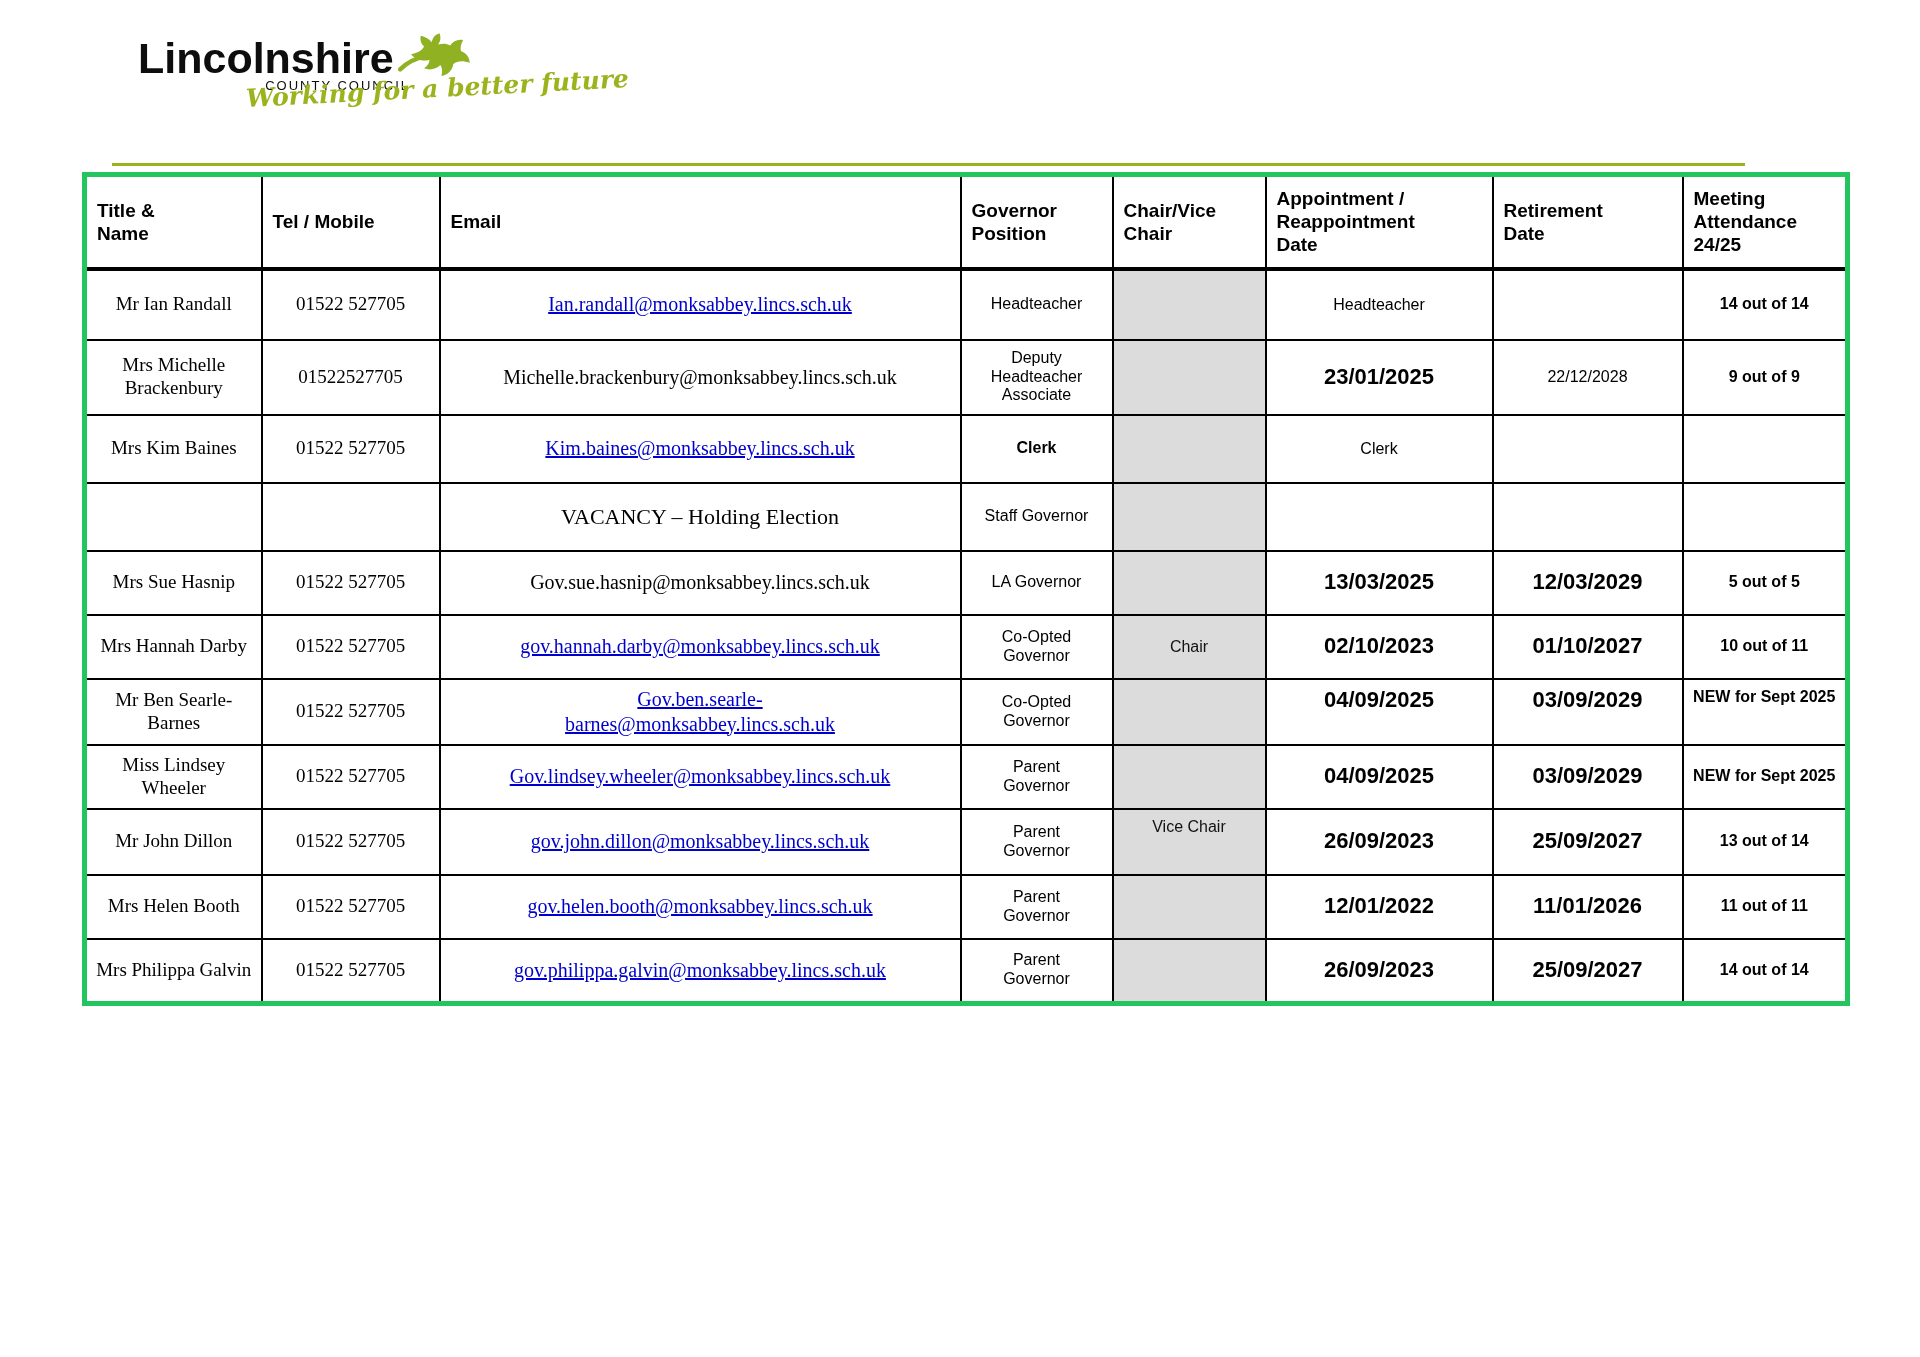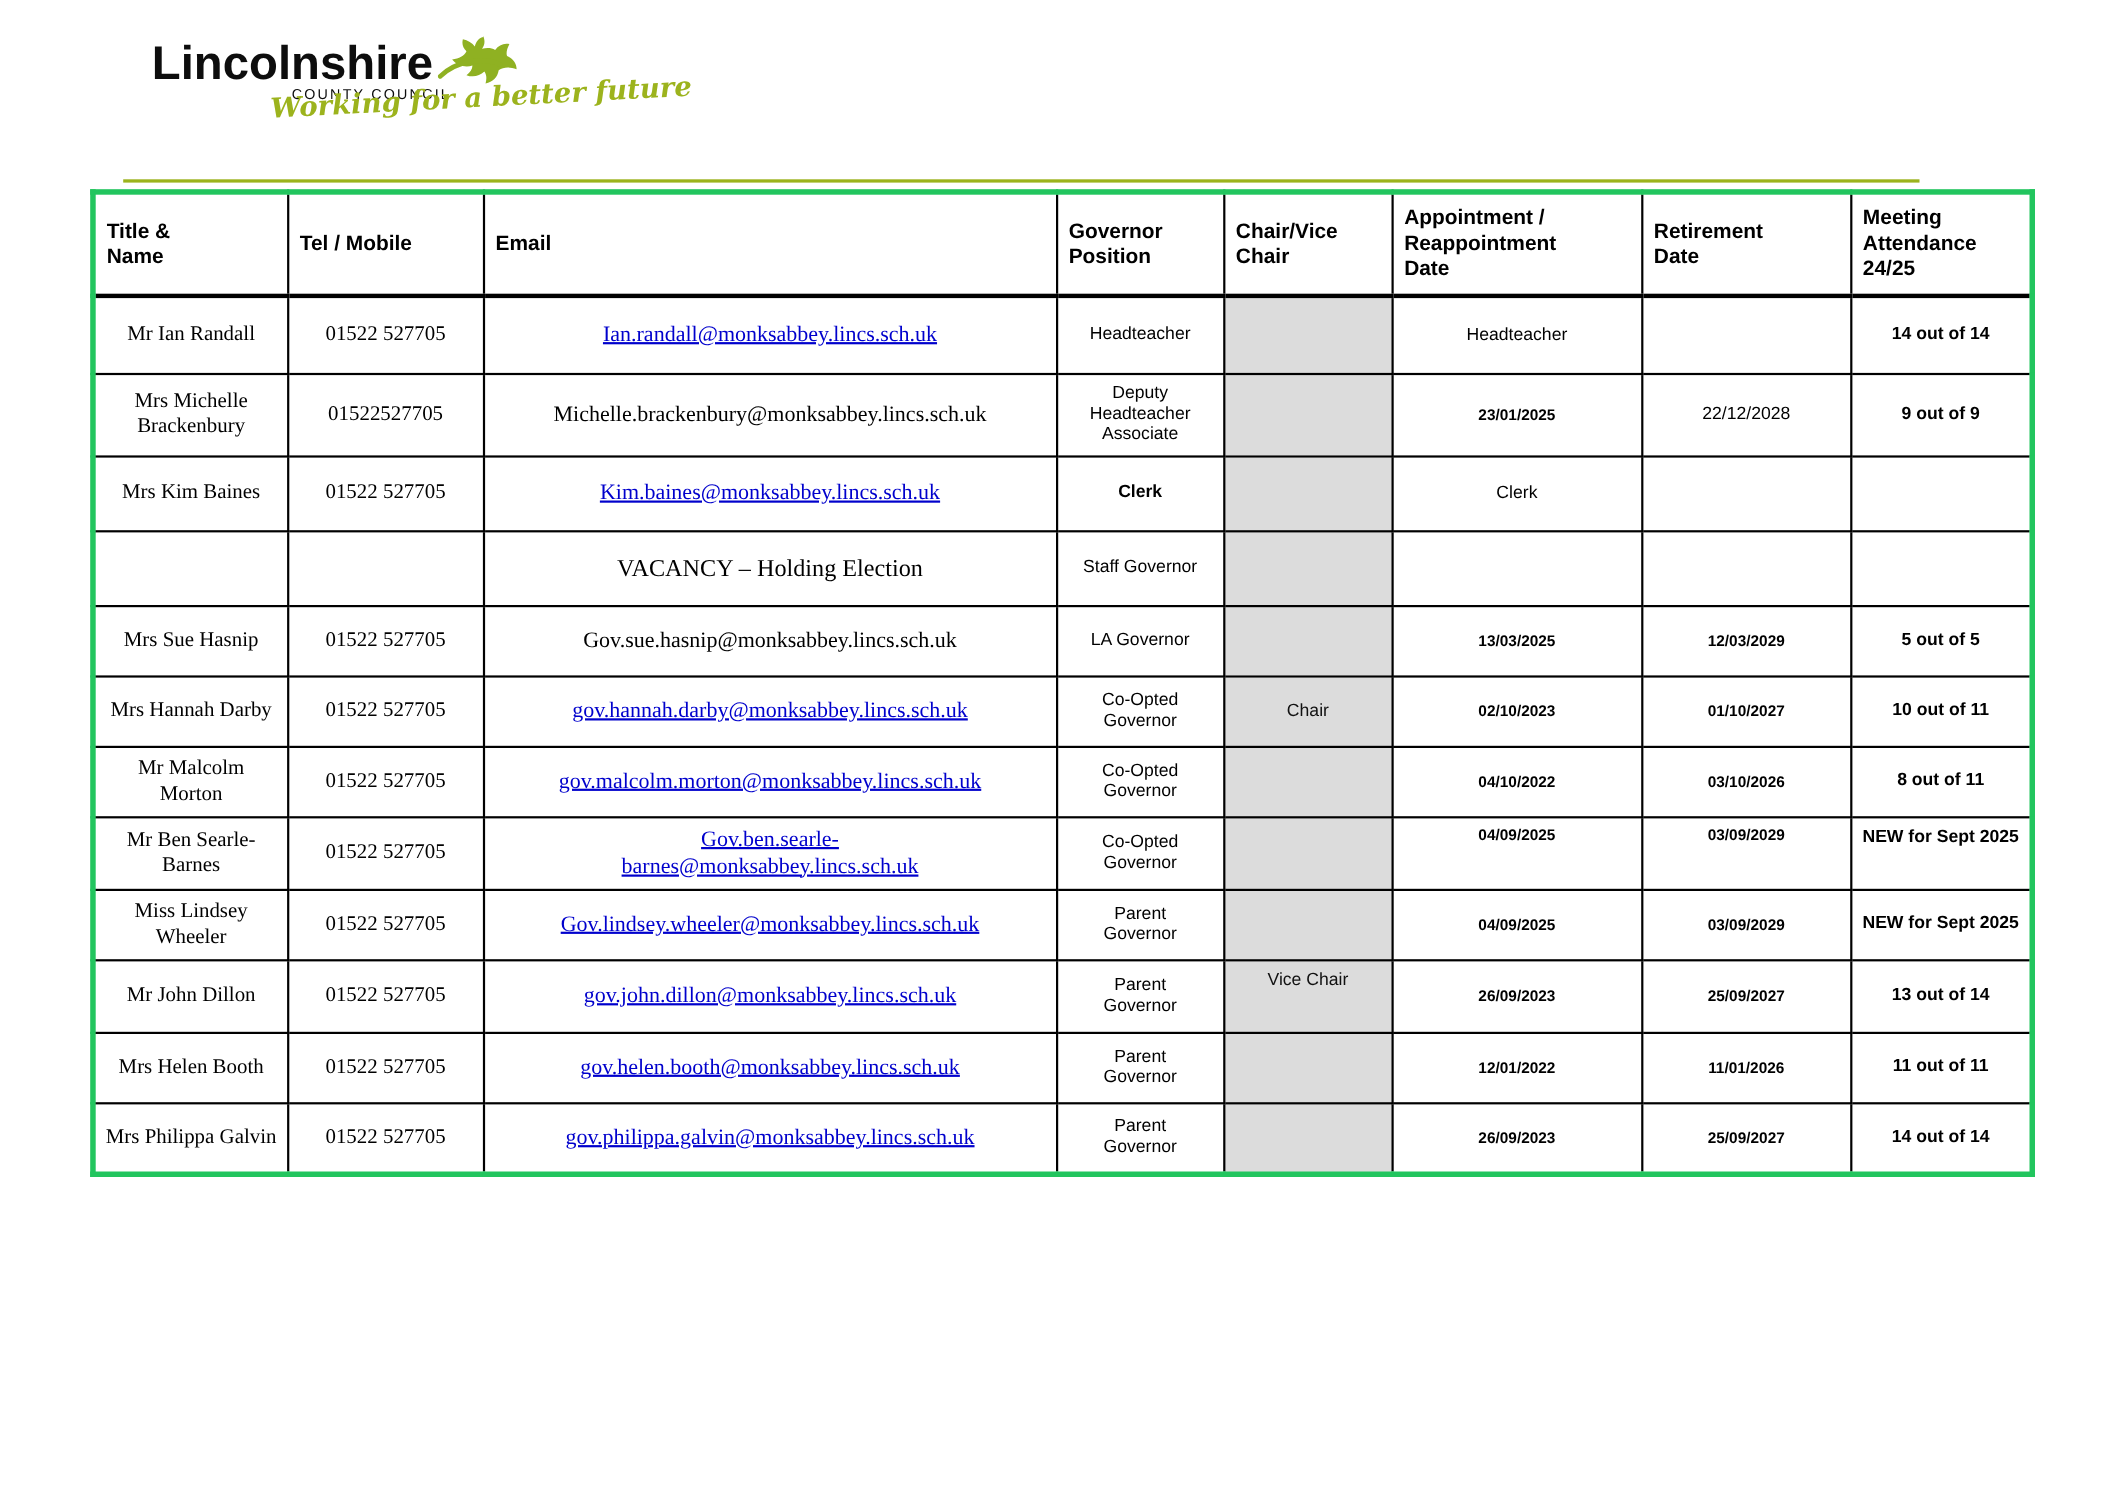--- a/index.html
+++ b/index.html
@@ -40,21 +40,21 @@
     border-bottom:4px solid #000;
   }
   .gov td{text-align:center;vertical-align:middle;padding:2px 8px;line-height:1.2;}
   .cell.name,.cell.tel{font-family:"Liberation Serif",serif;font-size:19px;}
   .cell.email{font-family:"Liberation Serif",serif;font-size:20px;white-space:pre-line;line-height:1.25;}
   .email-link{color:var(--link-blue);text-decoration:underline;}
   .cell.email.vacancy{font-size:22px;}
   .cell.pos{font-size:16px;line-height:1.18;padding:2px 16px;}
   .cell.pos.bold{font-weight:bold;}
   .cell.chair{background:var(--chair-cell-grey);font-size:16px;color:#111;}
-  .cell.date{font-size:14px;font-weight:bold;}
+  .cell.date{font-size:22px;font-weight:bold;}
   .cell.date.plain{font-size:16px;font-weight:normal;}
   .cell.att{font-size:16px;font-weight:bold;line-height:1.3;}
   .cell.top{vertical-align:top;padding-top:7px;}
 </style>
 </head>
 <body>
 
 <div class="page">
 
   <div class="logo-title">Lincolnshire</div>
@@ -152,30 +152,20 @@
         <tr style="height: 64px;">
           <td class="cell name">Mrs Hannah Darby</td>
           <td class="cell tel">01522 527705</td>
           <td class="cell email"><a class="email-link" href="#">gov.hannah.darby@monksabbey.lincs.sch.uk</a></td>
           <td class="cell pos">Co-Opted Governor</td>
           <td class="cell chair">Chair</td>
           <td class="cell date">02/10/2023</td>
           <td class="cell date">01/10/2027</td>
           <td class="cell att">10 out of 11</td>
         </tr>
-        <tr style="height: 64px;">
-          <td class="cell name">Mr Malcolm Morton</td>
-          <td class="cell tel">01522 527705</td>
-          <td class="cell email"><a class="email-link" href="#">gov.malcolm.morton@monksabbey.lincs.sch.uk</a></td>
-          <td class="cell pos">Co-Opted Governor</td>
-          <td class="cell chair"></td>
-          <td class="cell date">04/10/2022</td>
-          <td class="cell date">03/10/2026</td>
-          <td class="cell att">8 out of 11</td>
-        </tr>
         <tr style="height: 66px;">
           <td class="cell name">Mr Ben Searle-Barnes</td>
           <td class="cell tel">01522 527705</td>
           <td class="cell email"><a class="email-link" href="#">Gov.ben.searle-
 barnes@monksabbey.lincs.sch.uk</a></td>
           <td class="cell pos">Co-Opted Governor</td>
           <td class="cell chair"></td>
           <td class="cell date top">04/09/2025</td>
           <td class="cell date top">03/09/2029</td>
           <td class="cell att top">NEW for Sept 2025</td>

